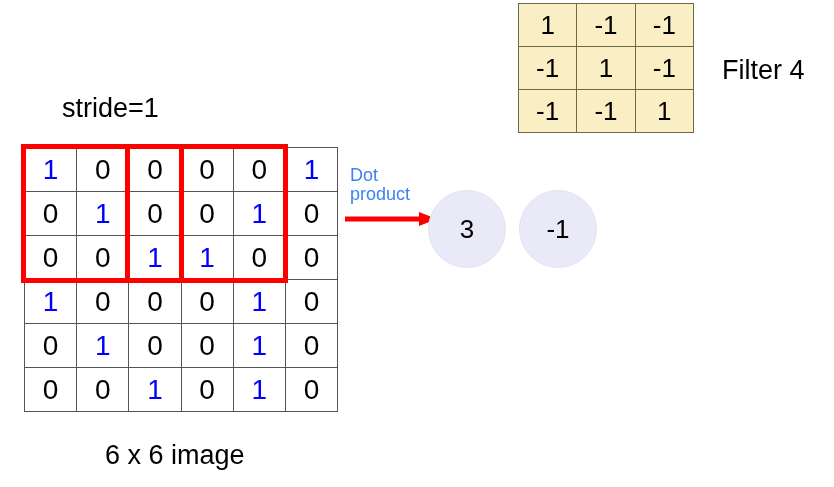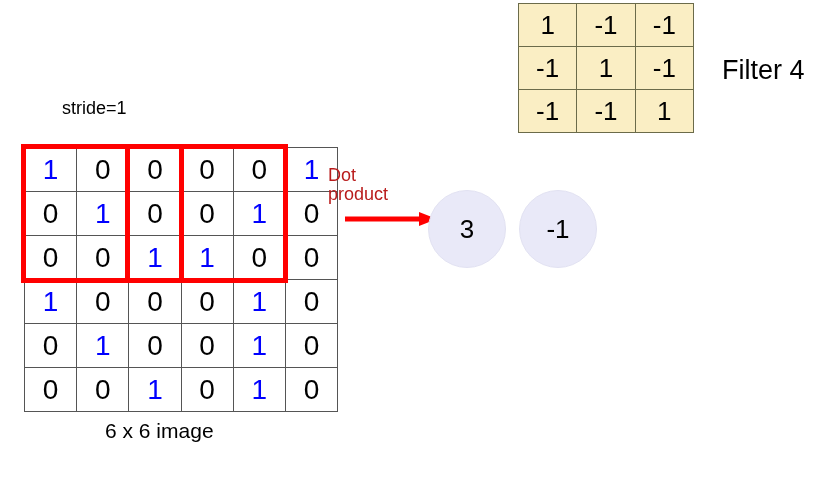--- a/index.html
+++ b/index.html
@@ -14,21 +14,21 @@
     overflow: hidden;
     font-family: "Liberation Sans", sans-serif;
     color: #000000;
   }
 
   
   #stride-label {
     position: absolute;
     left: 62px;
     top: 93px;
-    font-size: 18px;
+    font-size: 27px;
     line-height: 30px;
     white-space: nowrap;
     color: #000;
   }
 
   
   #image-grid {
     position: absolute;
     left: 24px;
     top: 147px;
@@ -74,35 +74,35 @@
     left: 125px;
     top: 144px;
     width: 163px;
     height: 139px;
   }
 
   
   #image-caption {
     position: absolute;
     left: 105px;
-    top: 416px;
-    font-size: 21px;
+    top: 440px;
+    font-size: 27px;
     line-height: 30px;
     white-space: nowrap;
   }
 
   
   #dot-product-label {
     position: absolute;
-    left: 328px;
+    left: 350px;
     top: 166px;
     font-size: 18px;
     line-height: 19px;
     width: 80px;
-    color: #b91c1c;
+    color: #3b82f6;
   }
   #dot-product-label .ln { display: block; }
 
   #dot-arrow {
     position: absolute;
     left: 345px;
     top: 212px;
     width: 92px;
     height: 14px;
   }

